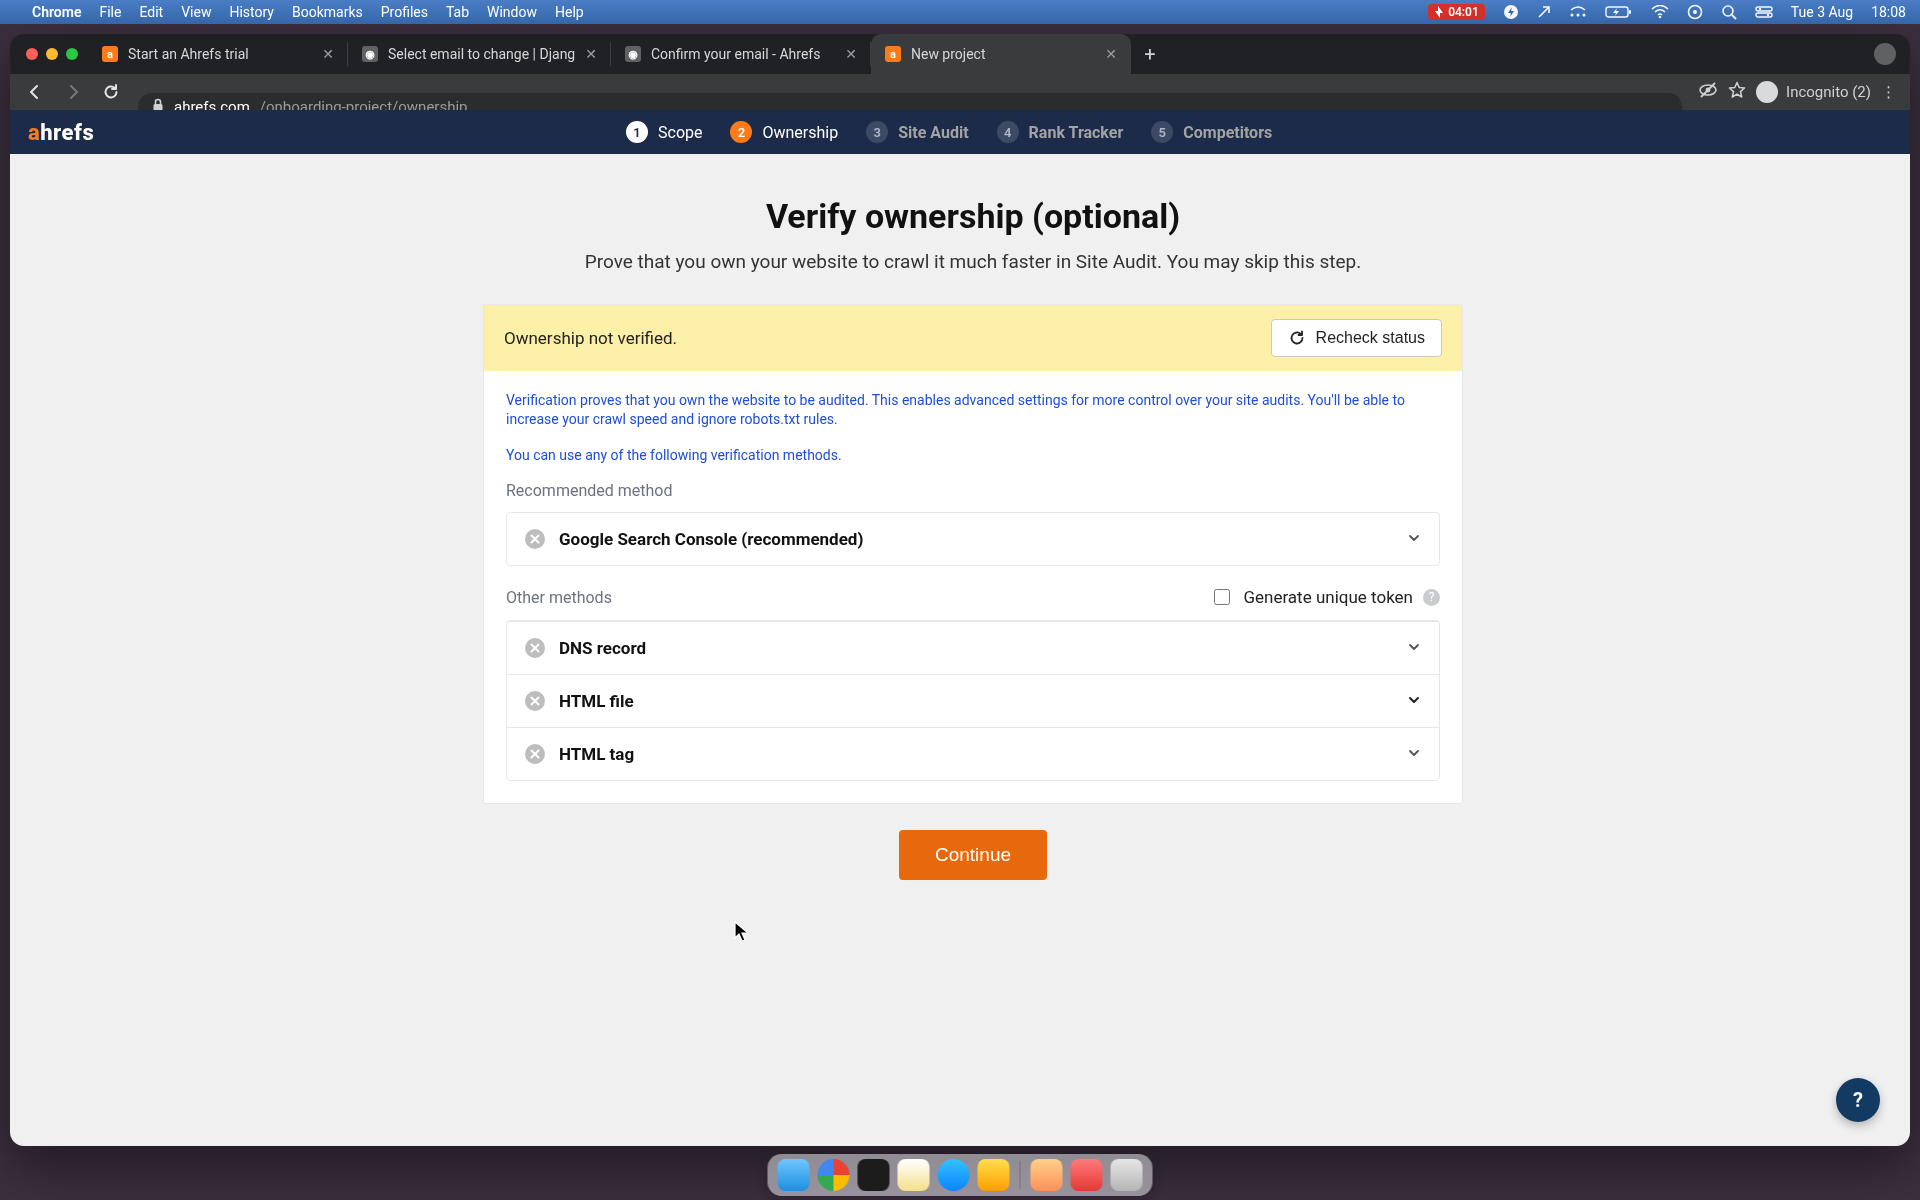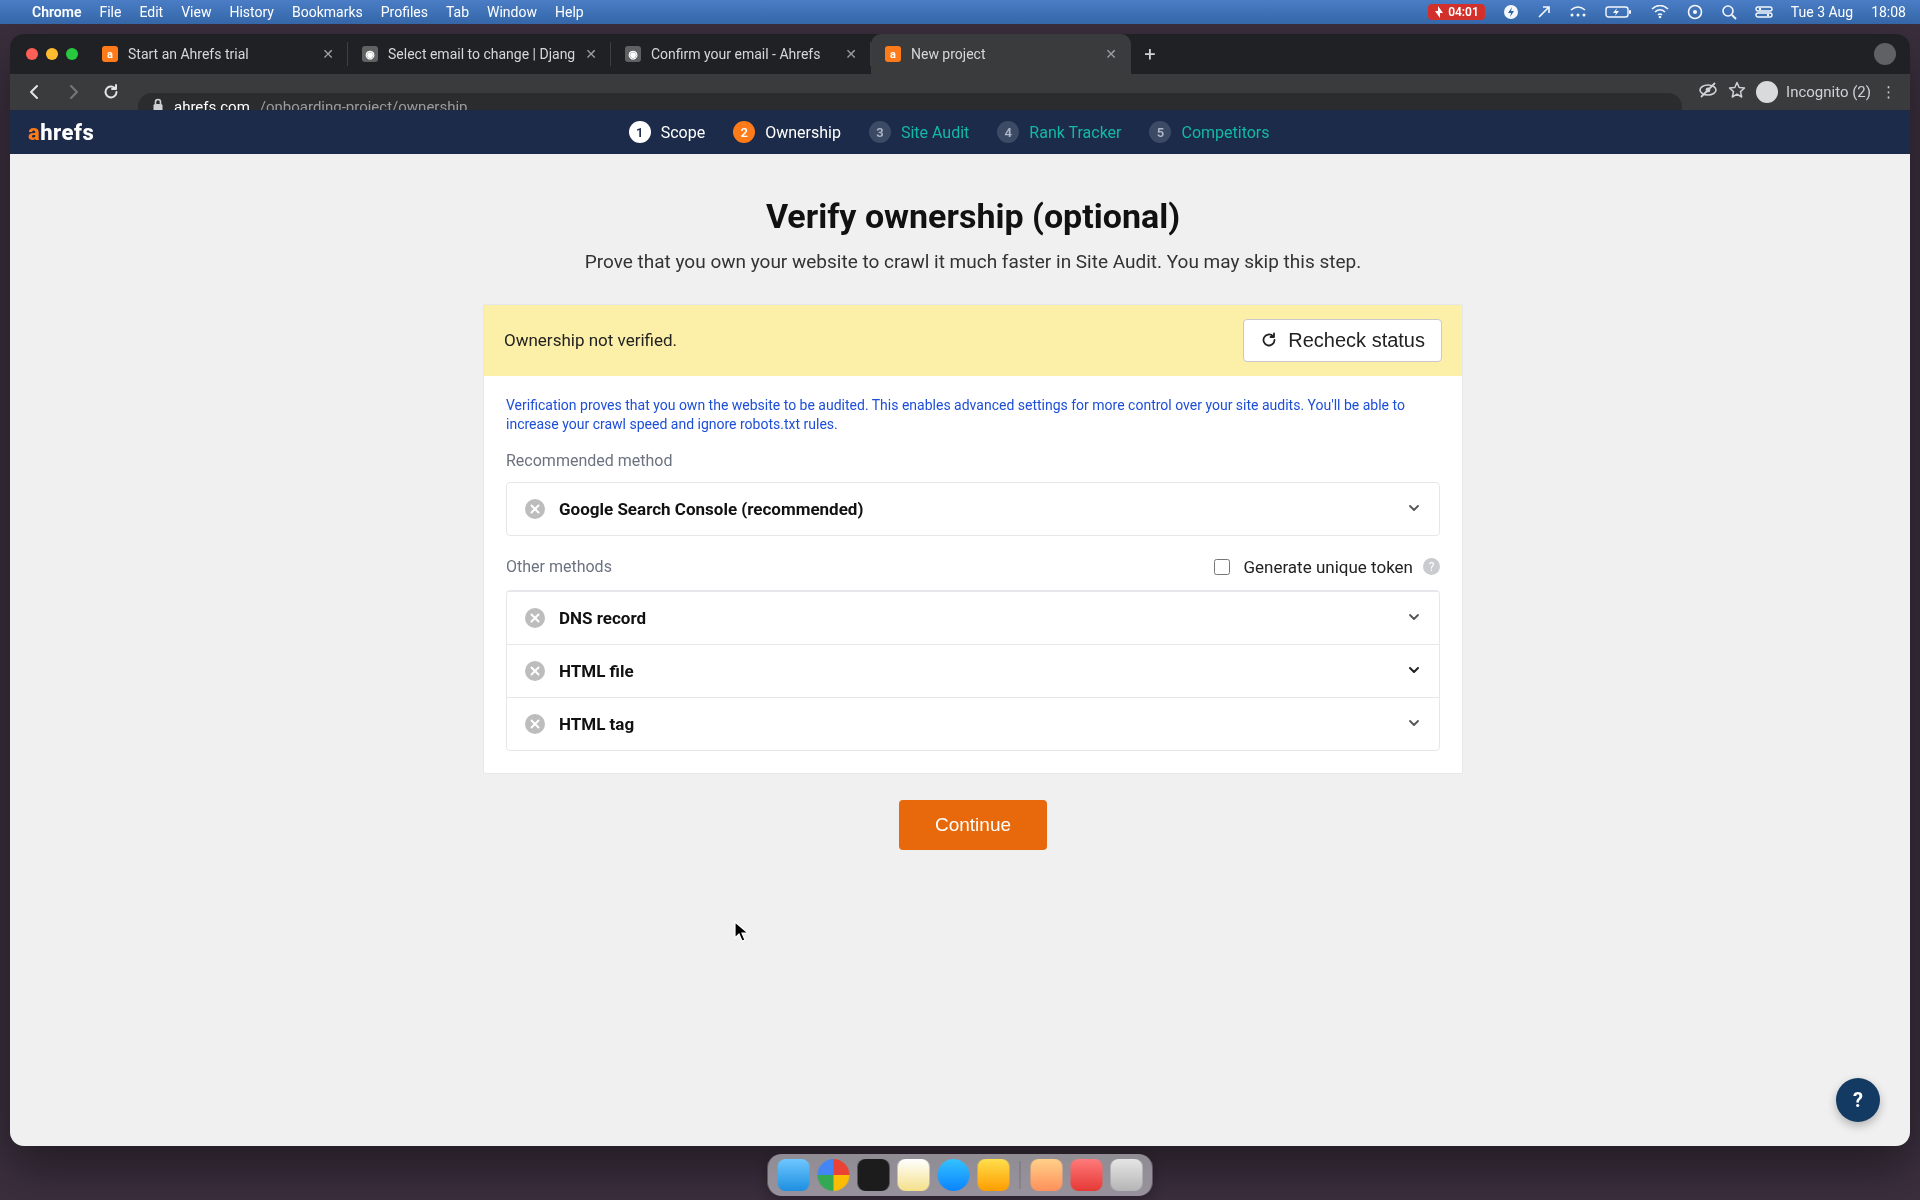--- a/index.html
+++ b/index.html
@@ -72,30 +72,30 @@
   .logo .a{color:var(--orange2);}
   .logo .rest{color:#fff;}
   .steps{display:flex;align-items:center;gap:28px;margin:0 auto;}
   .step{display:flex;align-items:center;gap:10px;font-size:16px;}
   .step .num{width:22px;height:22px;border-radius:50%;display:inline-flex;align-items:center;justify-content:center;font-size:13px;font-weight:600;}
   .step.done .num{background:#fff;color:#1c2b4a;}
   .step.done .lbl{color:#fff;}
   .step.active .num{background:var(--orange2);color:#fff;}
   .step.active .lbl{color:#fff;}
   .step.pending .num{background:#3c4a66;color:#aeb7c7;}
-  .step.pending .lbl{color:#14b8a6;}
+  .step.pending .lbl{color:#a3a3a3;font-weight:bold;}
   .appheader .padright{width:88px;}
 
   .page{display:flex;flex-direction:column;align-items:center;padding:36px 0 40px;margin-left:26px;}
   .title{font-size:34px;font-weight:700;color:#111;margin:6px 0 12px;}
   .subtitle{font-size:19px;color:#333;max-width:820px;text-align:center;line-height:1.45;margin-bottom:28px;}
   .card{width:980px;background:var(--card-bg);border:1px solid var(--divider);border-radius:2px;}
   .status-bar{display:flex;align-items:center;justify-content:space-between;background:var(--yellow-bar);padding:14px 20px;}
   .status-bar .msg{font-size:17px;color:#222;}
-  .recheck-btn{display:inline-flex;align-items:center;gap:10px;border:1px solid #c9c9c9;background:#fff;border-radius:4px;padding:9px 16px;font-size:20px;color:#222;cursor:pointer;}
+  .recheck-btn{display:inline-flex;align-items:flex-start;gap:10px;border:1px solid #c9c9c9;background:#fff;border-radius:4px;padding:9px 16px;font-size:16px;color:#222;cursor:pointer;}
   .body{padding:20px 22px 0;}
   .desc{font-size:14px;color:#1d4ed8;line-height:1.4;margin-bottom:16px;}
   .section-label{font-size:16px;color:var(--muted);margin:10px 0 12px;}
   .other-row{display:flex;align-items:center;justify-content:space-between;margin:20px 0 12px;}
   .gen-token{display:flex;align-items:center;gap:10px;color:#222;font-size:17px;}
   .gen-token input{width:16px;height:16px;}
   .gen-token .q{width:17px;height:17px;border-radius:50%;background:#c9cbce;color:#fff;font-size:12px;display:inline-flex;align-items:center;justify-content:center;}
   .accordion{border:1px solid var(--divider);border-radius:4px;margin-bottom:4px;}
   .acc-item{display:flex;align-items:center;gap:14px;padding:16px 18px;border-top:1px solid var(--divider);cursor:pointer;}
   .accordion .acc-item:first-child{border-top:none;}
@@ -319,20 +319,21 @@
           <button class="recheck-btn">
             <svg width="18" height="18" viewBox="0 0 18 18">
                 <path d="M14.5 9a5.5 5.5 0 1 1-1.8-4.1" stroke="#222" stroke-width="1.8" fill="none" stroke-linecap="round"></path>
                 <path d="M14 2.5 L14 6 L10.5 6" stroke="#222" stroke-width="1.8" fill="none" stroke-linecap="round" stroke-linejoin="round"></path>
               </svg>
             <span>Recheck status</span>
           </button>
         </div>
         <div class="body">
           <div class="desc">Verification proves that you own the website to be audited. This enables advanced settings for more control over your site audits. You'll be able to increase your crawl speed and ignore robots.txt rules.</div>
+          <div class="desc">You can use any of the following verification methods.</div>
 
           <div class="section-label">Recommended method</div>
           <div class="accordion">
             <div class="acc-item">
               <span class="status-circle">
                 <svg width="12" height="12" viewBox="0 0 12 12">
                     <line x1="2.5" y1="2.5" x2="9.5" y2="9.5" stroke="#fff" stroke-width="2" stroke-linecap="round"></line>
                     <line x1="9.5" y1="2.5" x2="2.5" y2="9.5" stroke="#fff" stroke-width="2" stroke-linecap="round"></line>
                   </svg>
               </span>

